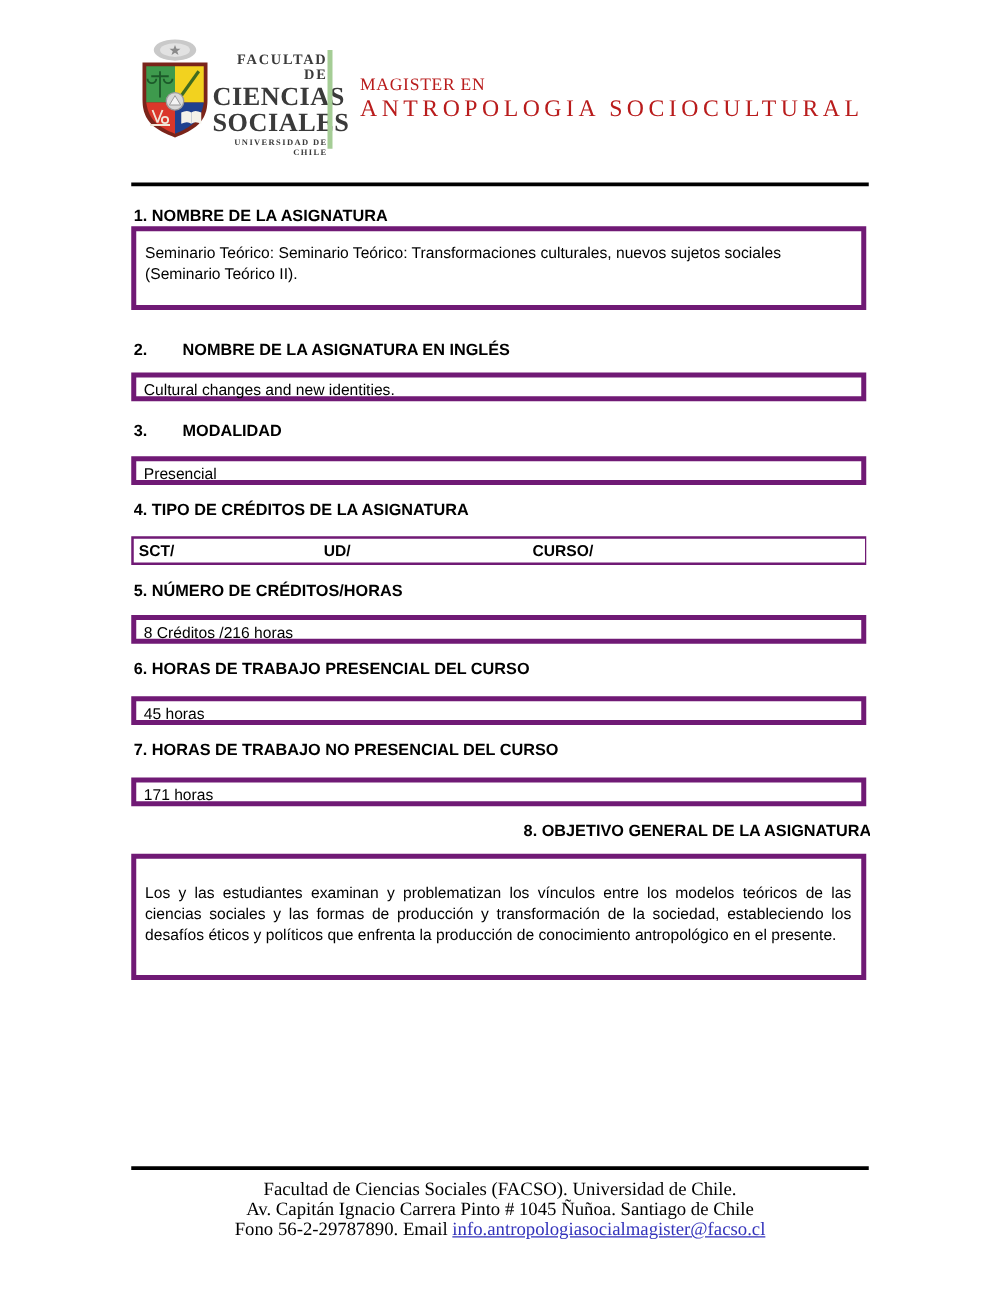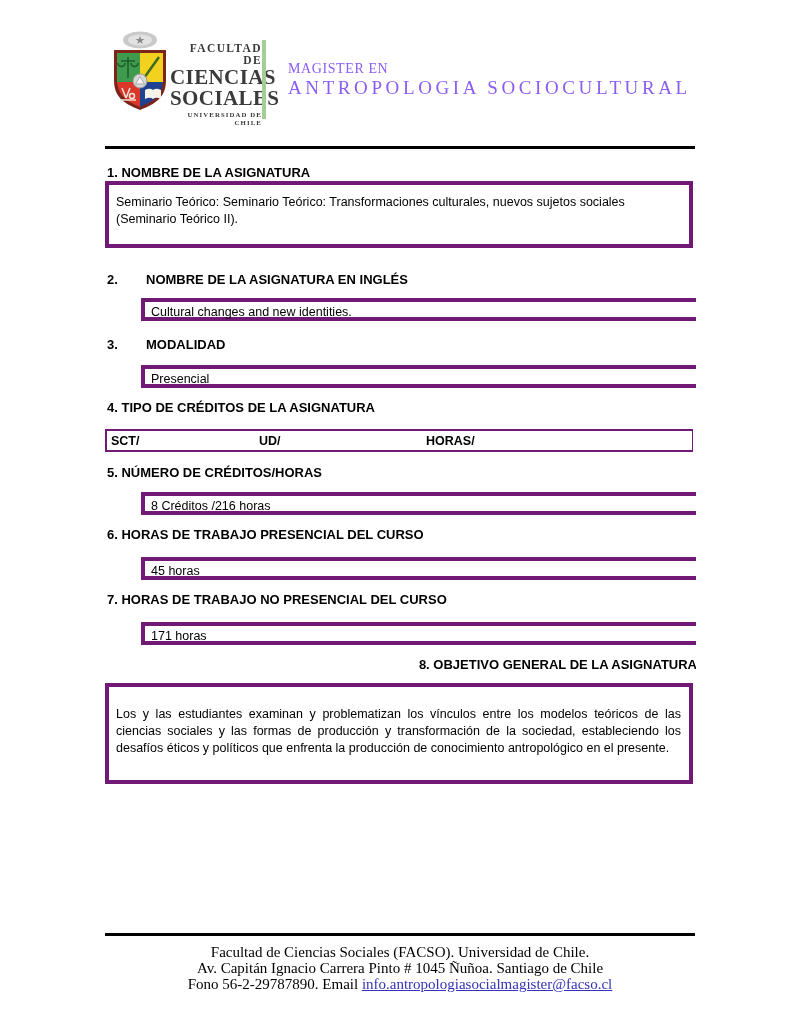--- a/index.html
+++ b/index.html
@@ -12,32 +12,32 @@
   
   .logo-wrap { position:absolute; left:108px; top:30px; width:64px; height:86px; }
   .faculty-text { position:absolute; left:170px; top:42px; width:92px; text-align:right;
     font-family:"Liberation Serif","DejaVu Serif",serif; color:#3a3a3a; }
   .fac-l1 { font-size:11.5px; font-weight:bold; letter-spacing:1.4px; line-height:12px; }
   .fac-l2 { font-size:21px; font-weight:bold; letter-spacing:0.4px; line-height:21px; margin-top:1px; }
   .fac-l3 { font-size:21px; font-weight:bold; letter-spacing:0.4px; line-height:21px; }
   .fac-l4 { font-size:6.8px; font-weight:bold; letter-spacing:1.1px; line-height:8px; margin-top:2px; }
   .green-bar { position:absolute; left:262px; top:40px; width:4px; height:79px; background:#a5cd96; }
   .program { position:absolute; left:288px; top:60px;
-    font-family:"Liberation Serif","DejaVu Serif",serif; color:#8b5cf6; }
+    font-family:"Liberation Serif","DejaVu Serif",serif; color:#b91c1c; }
   .prog-l1 { font-size:14px; letter-spacing:0.6px; line-height:18px; }
   .prog-l2 { font-size:19px; letter-spacing:3.6px; line-height:19px; }
   
   .rule { position:absolute; left:105px; width:590px; height:3px; background:#000; }
   
   .sec-head { position:absolute; left:107px; width:590px; font-size:13px; font-weight:bold; white-space:nowrap; }
   .sec-head .num { display:inline-block; }
   .sec-head.tabbed .num { width:39px; }
   .val-box { position:absolute; left:105px; width:588px; border:4px solid #701a75;
     font-size:12.5px; line-height:17px; box-sizing:border-box; }
-  .val-box.single { height:21px; padding:2px 6px 13px 6px;margin-left:36px; }
+  .val-box.single { height:21px; padding:2px 6px 13px 6px; }
   .box1 { top:181px; height:67px; padding:9px 8px 0 7px; }
   .box2 { top:298px; }
   .box3 { top:365px; }
   .box4 { top:429px; height:23px; border-width:2px 1px 2px 2px; }
   .box4 .credit { position:absolute; top:2px; font-weight:bold; font-size:12.5px; }
   .credit-sct { left:4px; } .credit-ud { left:152px; } .credit-otros { left:319px; }
   .box5 { top:492px; }
   .box6 { top:557px; }
   .box7 { top:622px; }
   .box8 { top:683px; height:101px; padding:19px 8px 12px 7px; text-align:justify; }
@@ -116,21 +116,21 @@
   <div class="sec-head tabbed h2"><span class="num">2.</span><span>NOMBRE DE LA ASIGNATURA EN INGLÉS</span></div>
   <div class="val-box single box2"><span>Cultural changes and new identities.</span></div>
 
   <div class="sec-head tabbed h3"><span class="num">3.</span><span>MODALIDAD</span></div>
   <div class="val-box single box3"><span>Presencial</span></div>
 
   <div class="sec-head h4"><span class="num">4.</span> <span>TIPO DE CRÉDITOS DE LA ASIGNATURA</span></div>
   <div class="val-box box4">
     <span class="credit credit-sct">SCT/</span>
     <span class="credit credit-ud">UD/</span>
-    <span class="credit credit-otros">HORAS/</span>
+    <span class="credit credit-otros">CURSO/</span>
   </div>
 
   <div class="sec-head h5"><span class="num">5.</span> <span>NÚMERO DE CRÉDITOS/HORAS</span></div>
   <div class="val-box single box5"><span>8 Créditos /216 horas</span></div>
 
   <div class="sec-head h6"><span class="num">6.</span> <span>HORAS DE TRABAJO PRESENCIAL DEL CURSO</span></div>
   <div class="val-box single box6"><span>45 horas</span></div>
 
   <div class="sec-head h7"><span class="num">7.</span> <span>HORAS DE TRABAJO NO PRESENCIAL DEL CURSO</span></div>
   <div class="val-box single box7"><span>171 horas</span></div>

